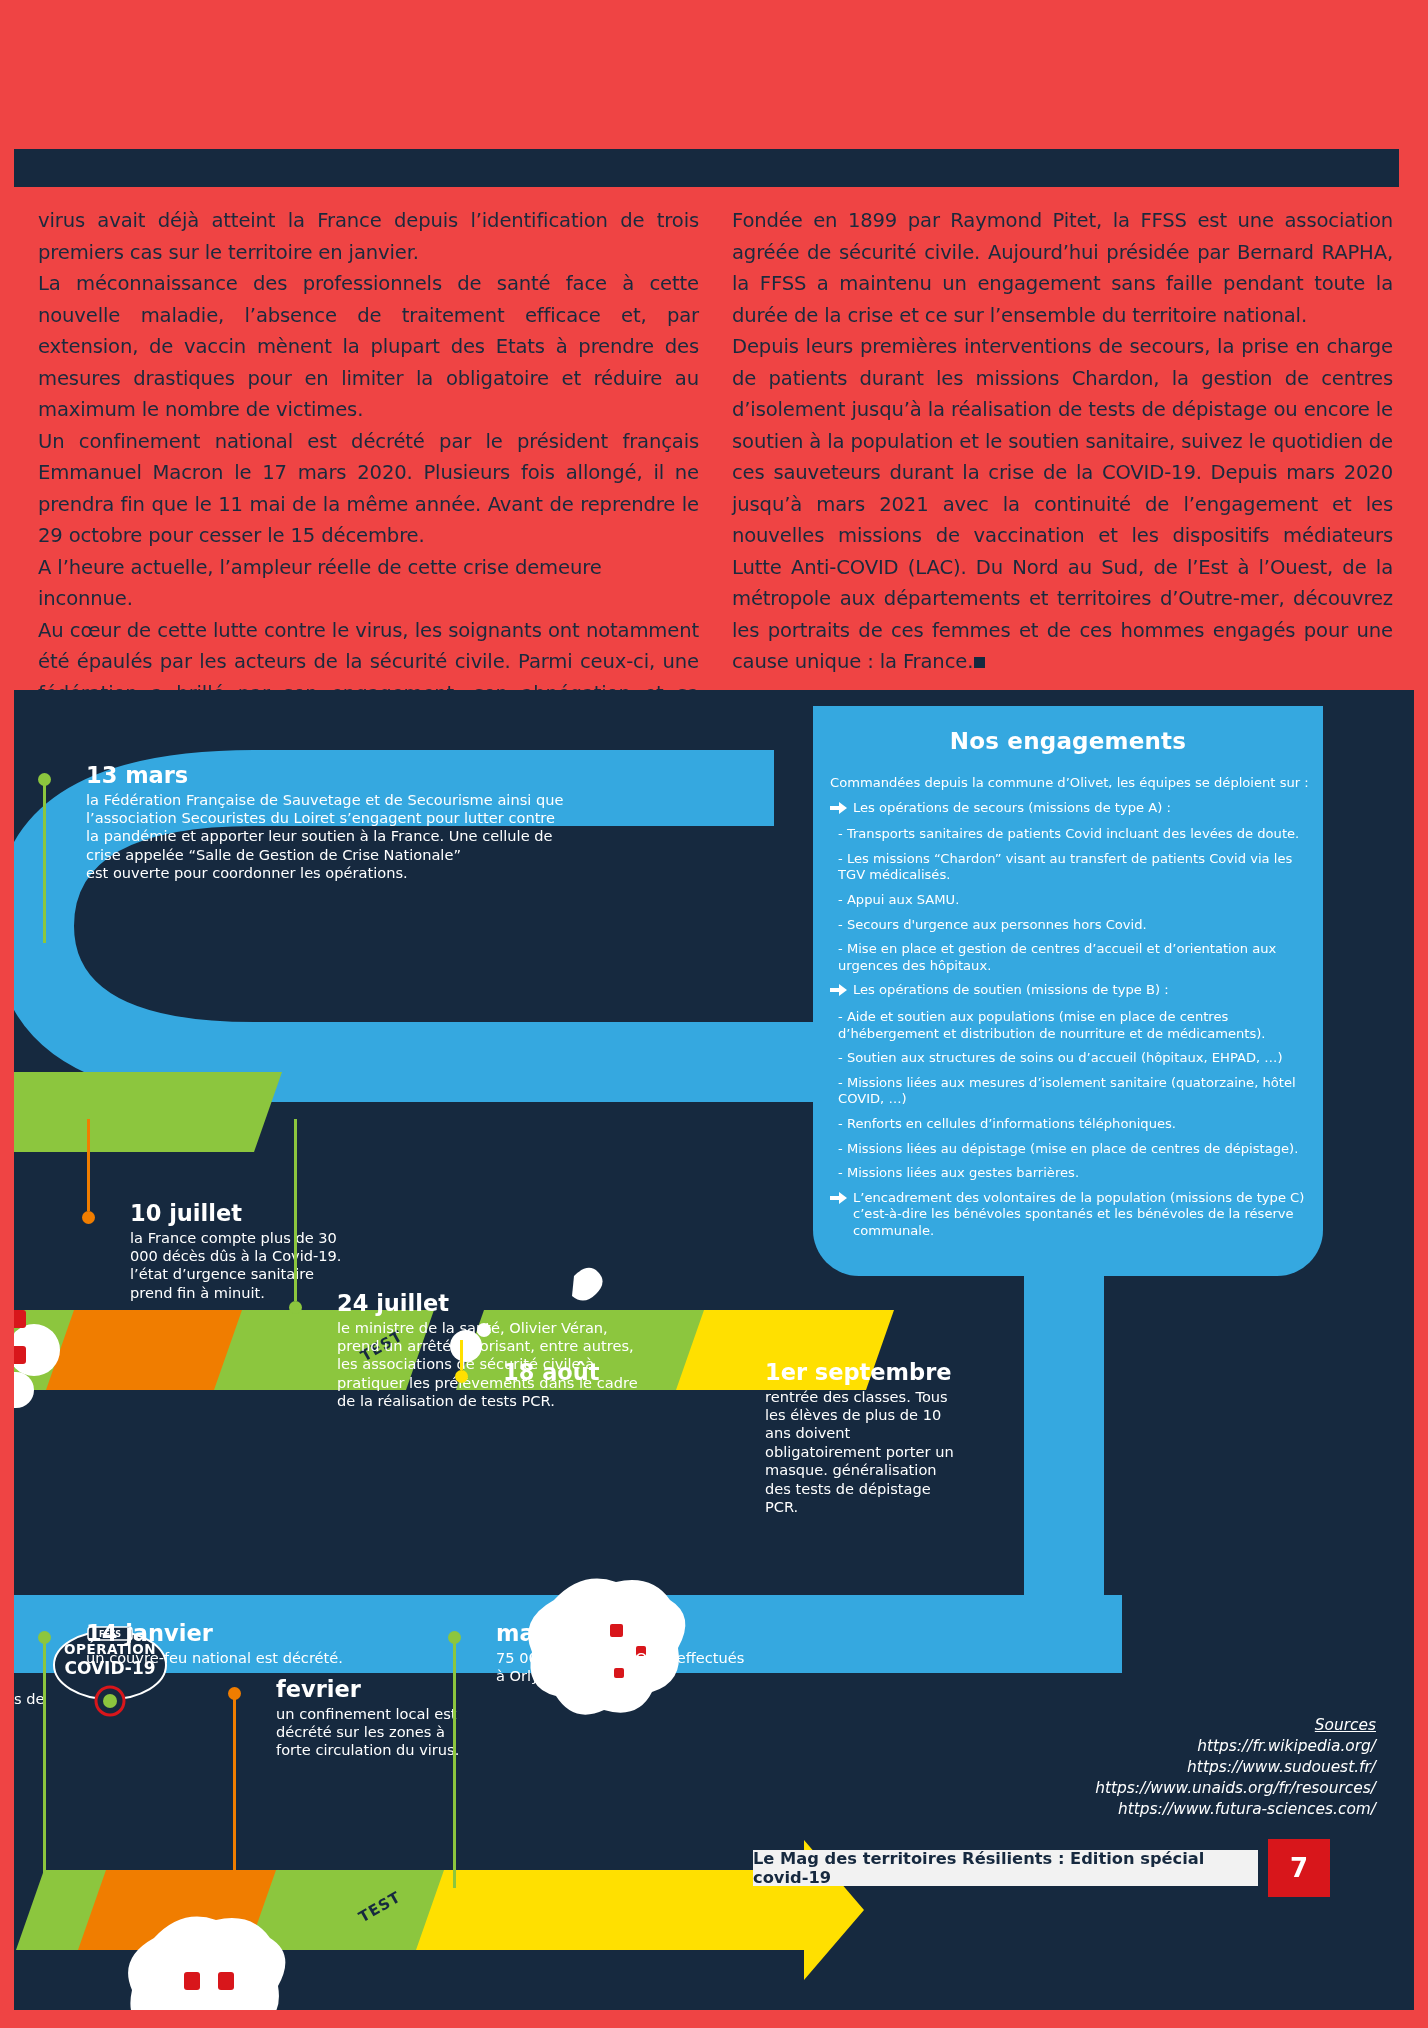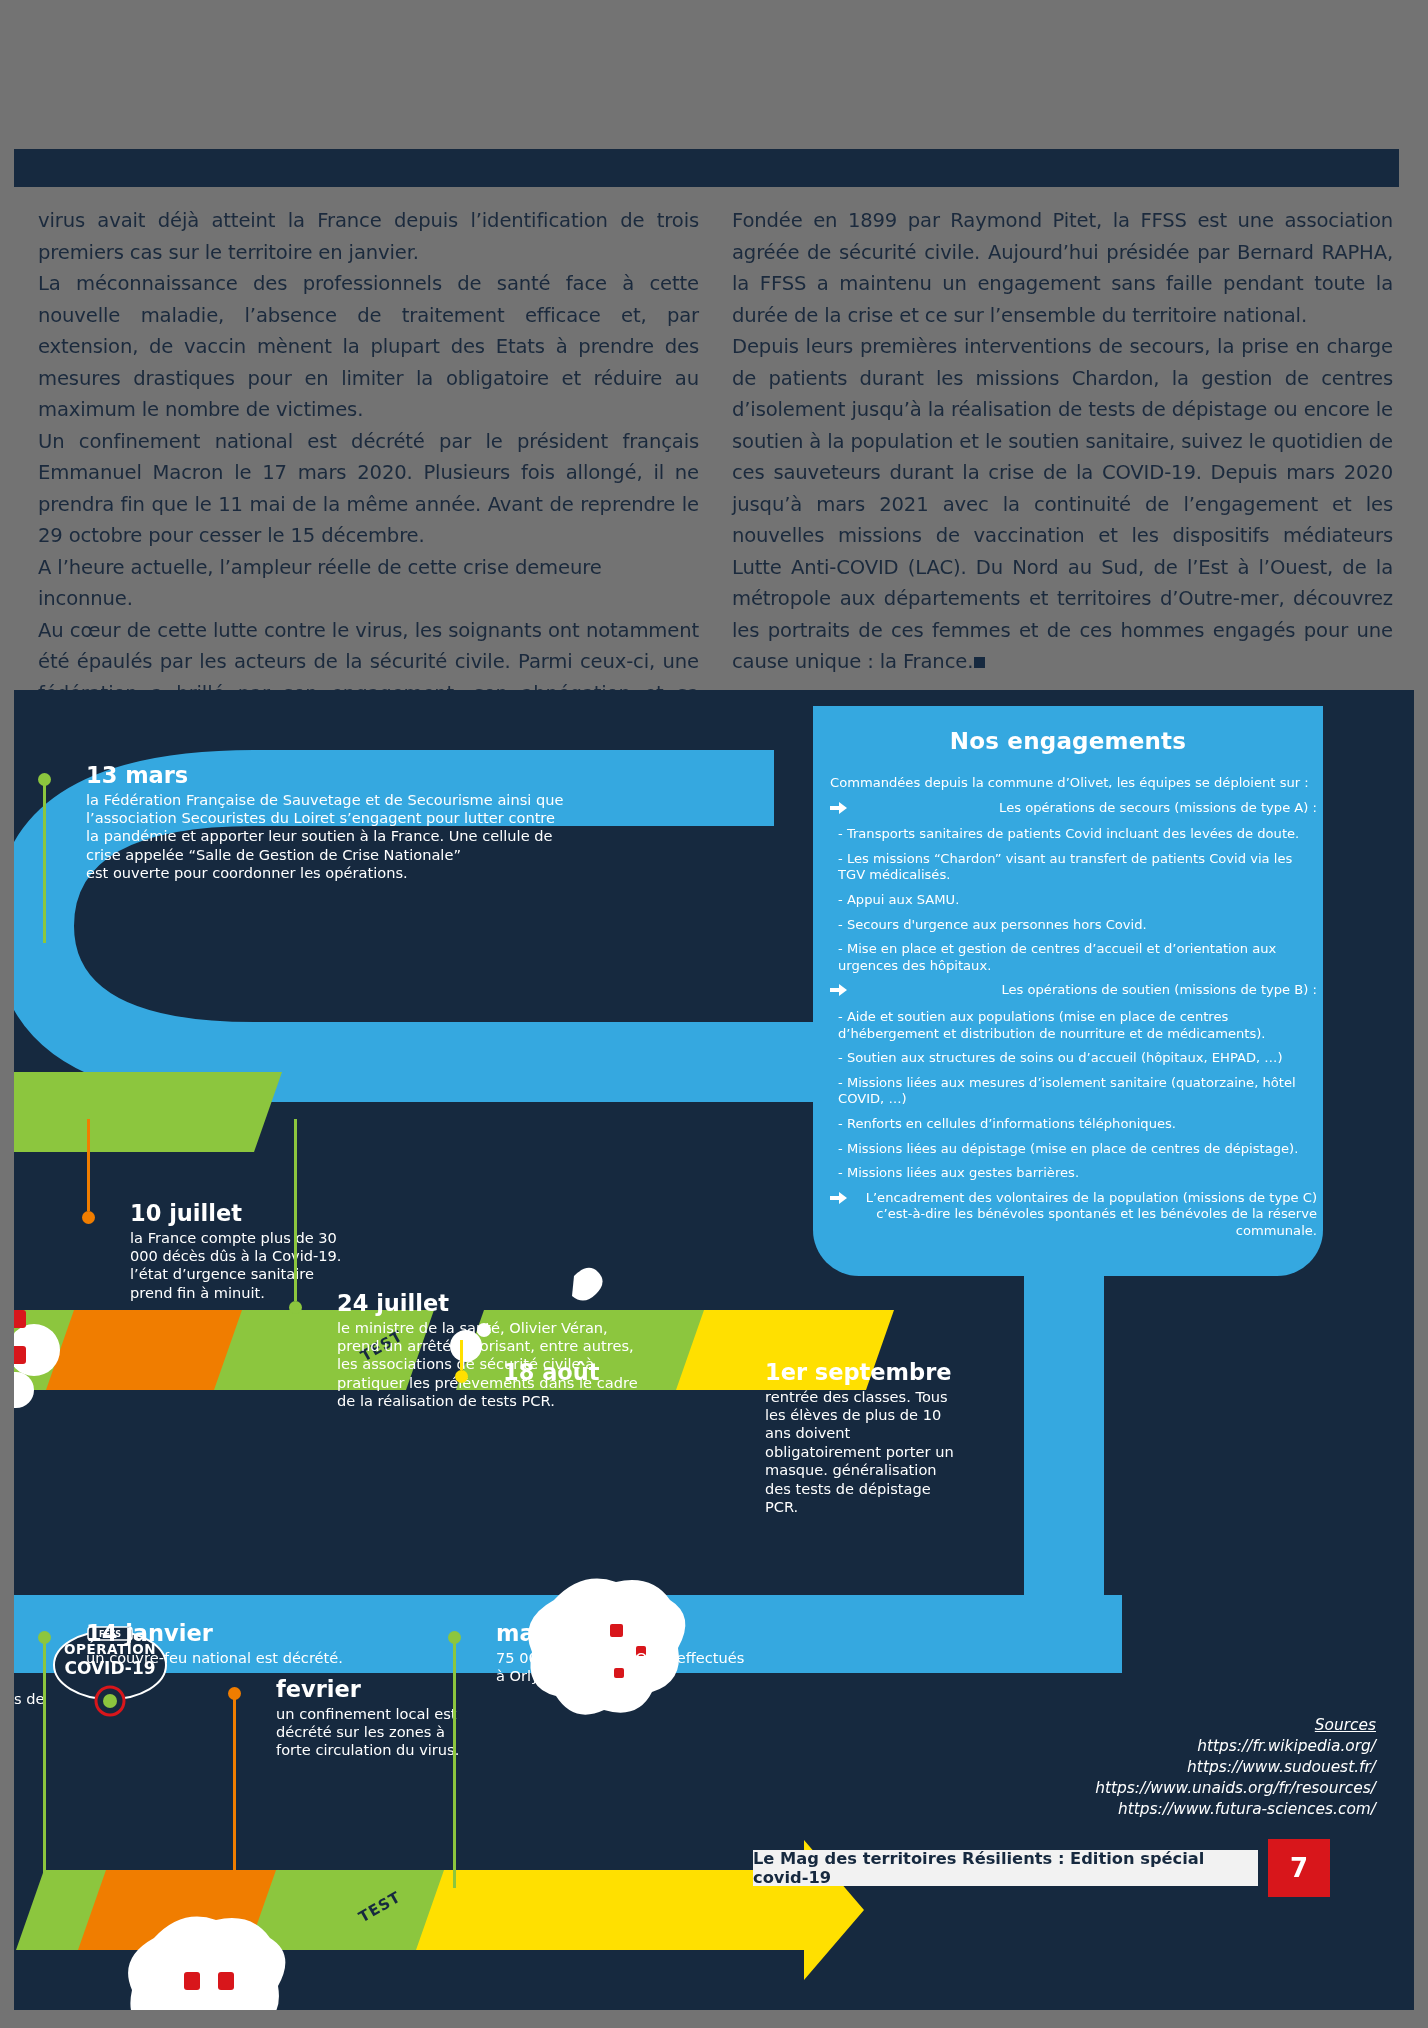--- a/index.html
+++ b/index.html
@@ -1,21 +1,21 @@
 <!DOCTYPE html>
 <html lang="fr"><head>
 <meta charset="utf-8">
 <style>
   html,body{margin:0;padding:0;background:#ffffff;}
   body{
     width:1428px;height:2028px;position:relative;overflow:hidden;
     font-family:"Liberation Sans","DejaVu Sans",sans-serif;
     color:#1b2a3d;
   }
-  .page{position:absolute;inset:0;background:#737373;}
+  .page{position:absolute;inset:0;background:#ef4444;}
 
   
   .topbar{
     position:absolute;left:14px;top:149px;width:1385px;height:38px;
     background:#16293f;
   }
 
   
   .article{
     position:absolute;left:38px;top:205px;width:1355px;
@@ -51,21 +51,21 @@
     position:absolute;left:0;top:22px;width:510px;text-align:center;
     color:#ffffff;font-size:23px;font-weight:bold;letter-spacing:.2px;
     font-family:"DejaVu Sans","Liberation Sans",sans-serif;
   }
   .eng-body{
     position:absolute;left:17px;top:69px;width:487px;
     color:#ffffff;font-size:13.1px;line-height:16.6px;
     font-family:"DejaVu Sans","Liberation Sans",sans-serif;
   }
   .eng-body .lead{margin:0 0 8px 0;}
-  .eng-body .arrowline{display:flex;align-items:flex-start;gap:6px;margin-top:1px;text-align:right;}
+  .eng-body .arrowline{display:flex;align-items:flex-start;gap:6px;margin-top:1px;}
   .eng-body .arrowline .txt{flex:1;}
   .arrow-ico{flex:0 0 auto;margin-top:2px;}
   .eng-body .sub{margin:8px;}
 
   
   .tl{position:absolute;}
   .tl .dot{
     position:absolute;left:0;top:0;width:13px;height:13px;border-radius:50%;
   }
   .tl .stem{position:absolute;left:5px;width:3px;}

